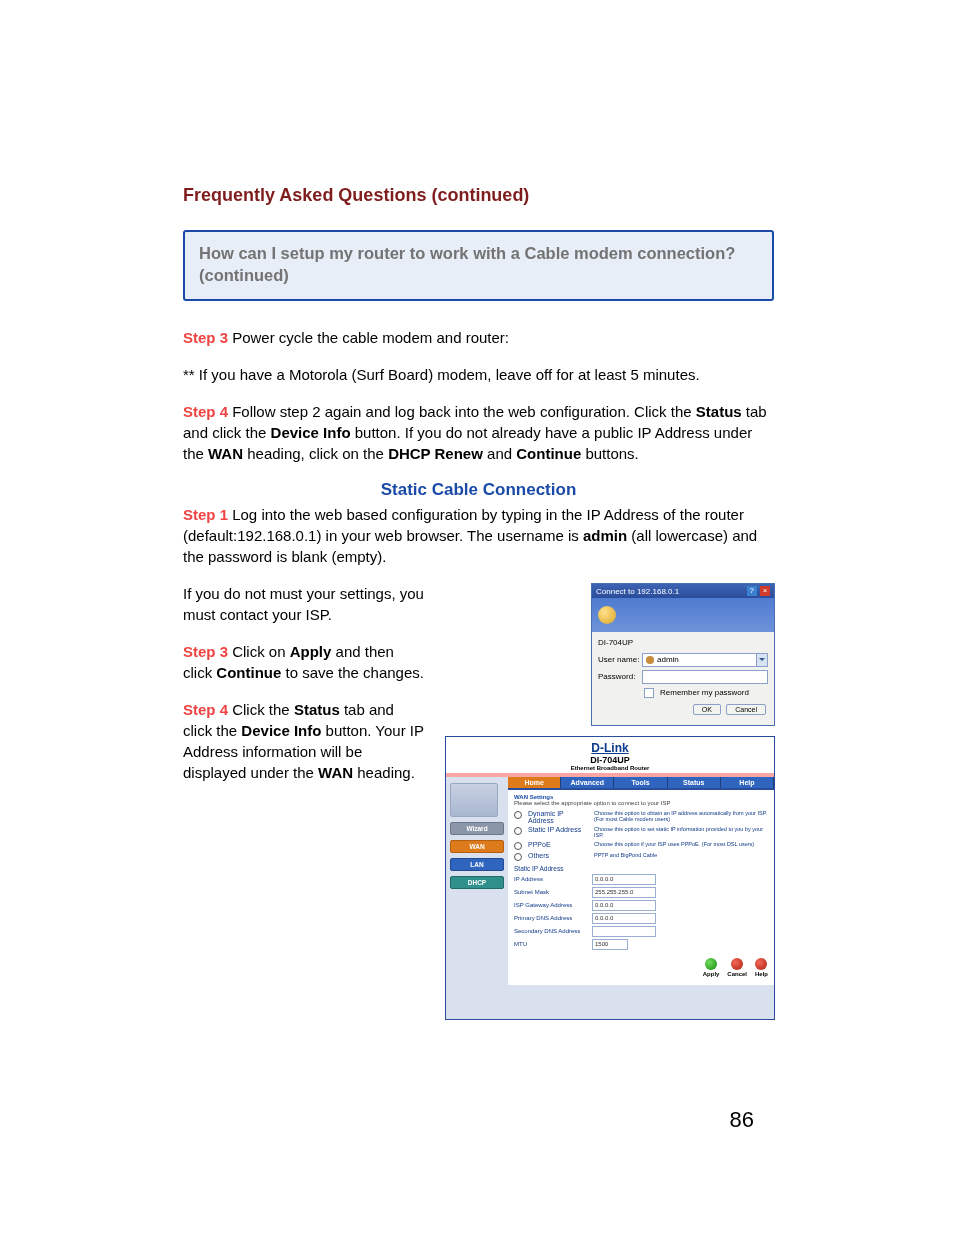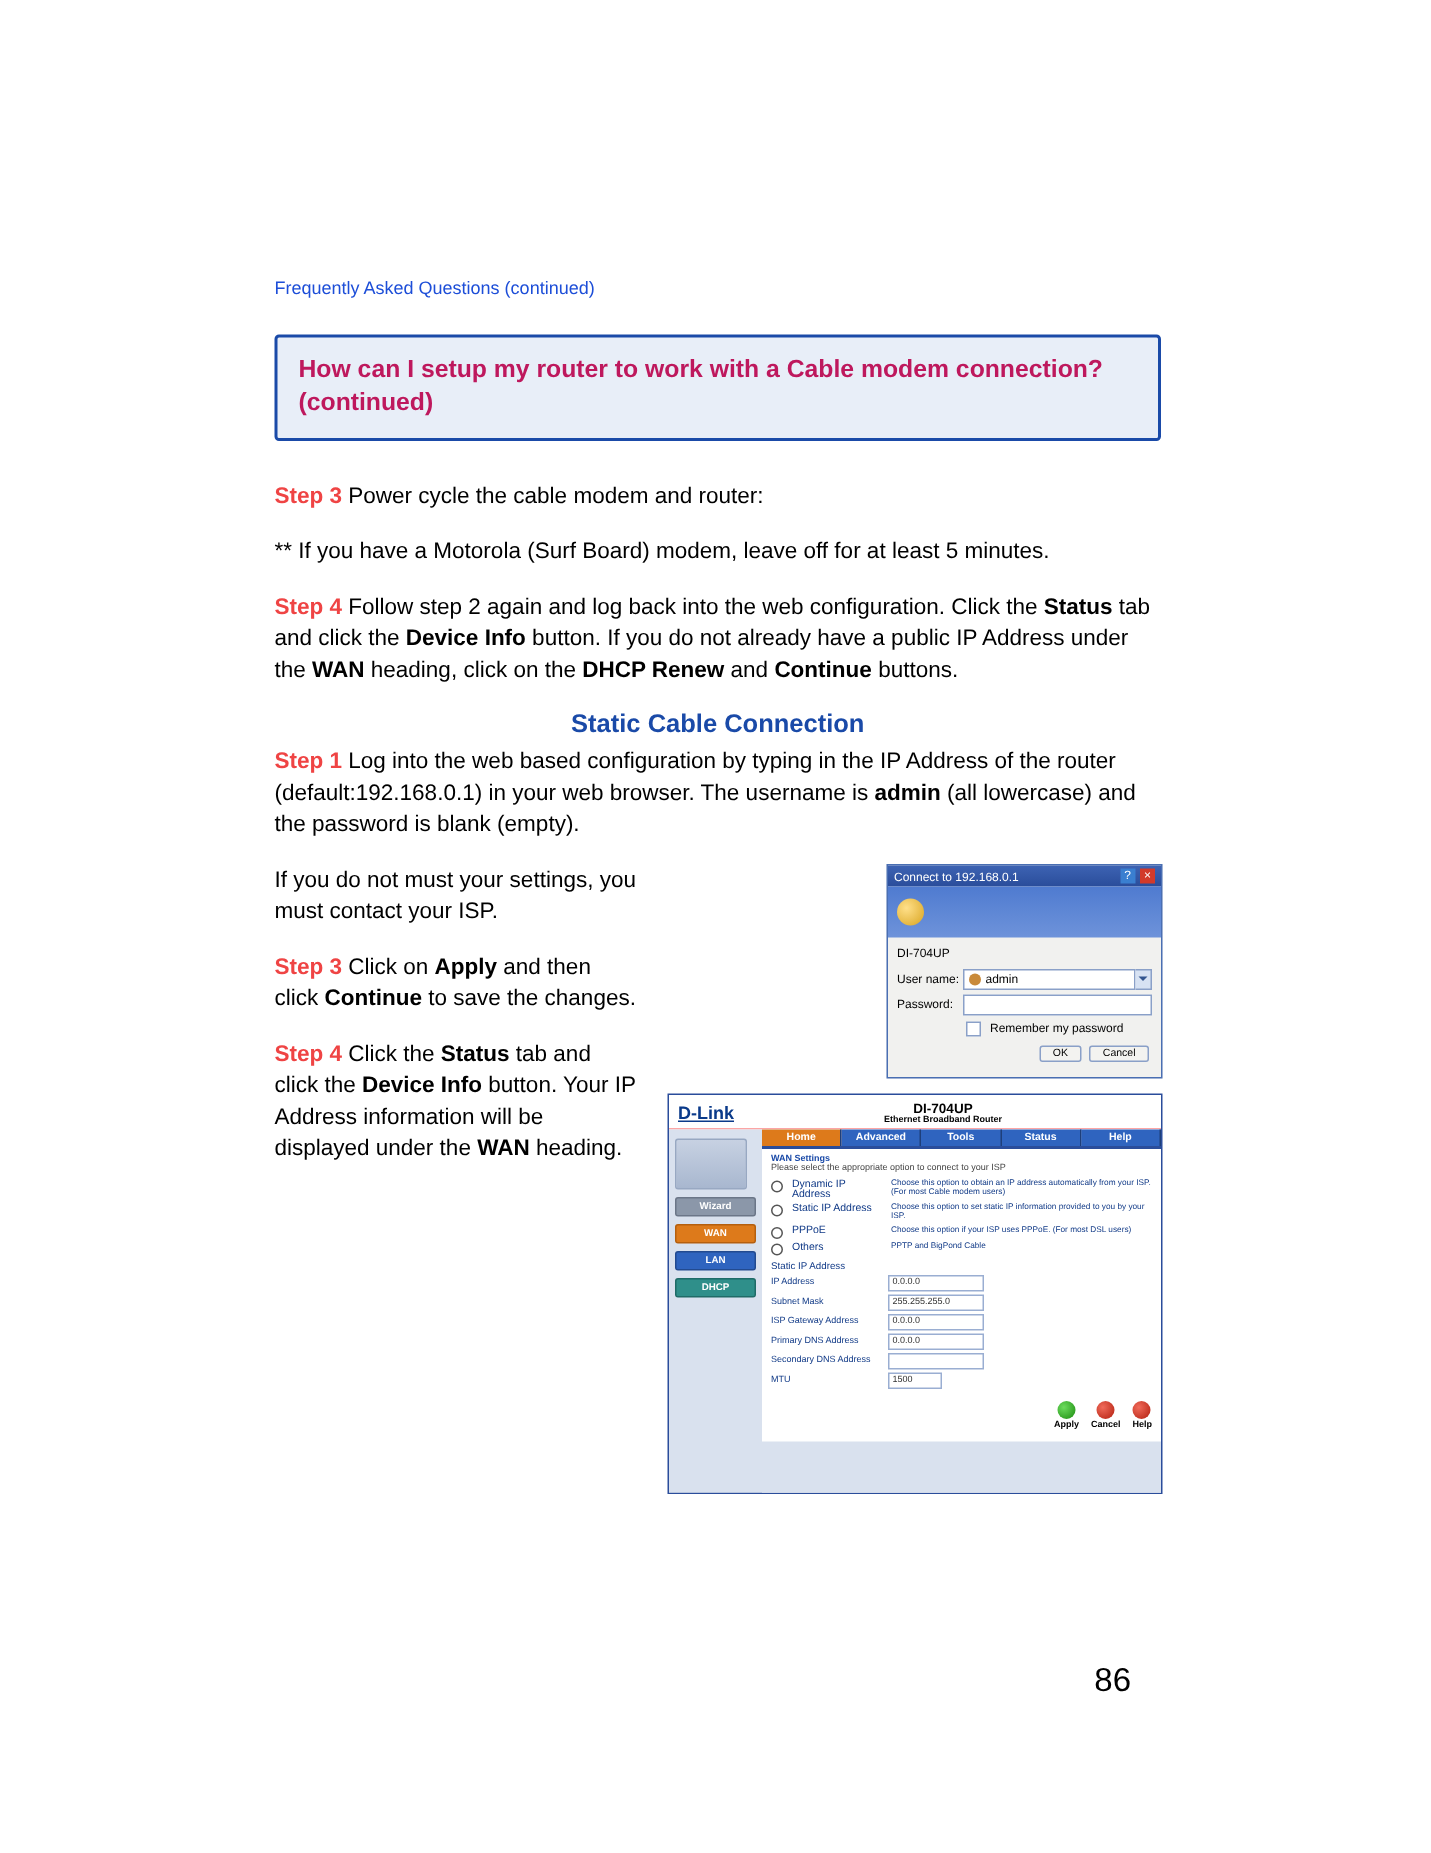--- a/index.html
+++ b/index.html
@@ -11,31 +11,31 @@
     color: #000;
     width: 954px;
   }
   .page {
     padding: 185px 180px 60px 183px;
     position: relative;
     min-height: 1235px;
     box-sizing: border-box;
   }
   .section-title {
-    color: #1d4ed8;
-    font-weight: normal;
-    font-size: 12px;
+    color: #7f1d1d;
+    font-weight: bold;
+    font-size: 18px;
     margin-bottom: 24px;
   }
   .question-box {
     border: 2px solid #1a4aa8;
     background: #e8eef8;
     border-radius: 3px;
     padding: 10px 14px 12px 14px;
-    color: #be185d;
+    color: #737373;
     font-weight: bold;
     font-size: 16.5px;
     line-height: 1.35;
     margin-bottom: 26px;
   }
   .step-label {
     color: #ef4444;
     font-weight: bold;
   }
   p {
@@ -153,23 +153,24 @@
     width: 328px;
     border:1px solid #2a4d9b;
     font-size: 7px;
     color:#000;
     background:#fff;
     margin-left:auto;
   }
   .r-top {
     background:#fff;
     padding:4px 6px 2px 6px;
-    border-bottom:1px solid #fca5a5;
+    border-bottom:4px solid #fca5a5;
     display:flex;
     align-items:center;
+    flex-direction:column;
   }
   .r-logo {
     color:#0a3a8a;
     font-weight:bold;
     font-size:12px;
     text-decoration:underline;
   }
   .r-titleblock{
     flex:1; text-align:center;
   }

